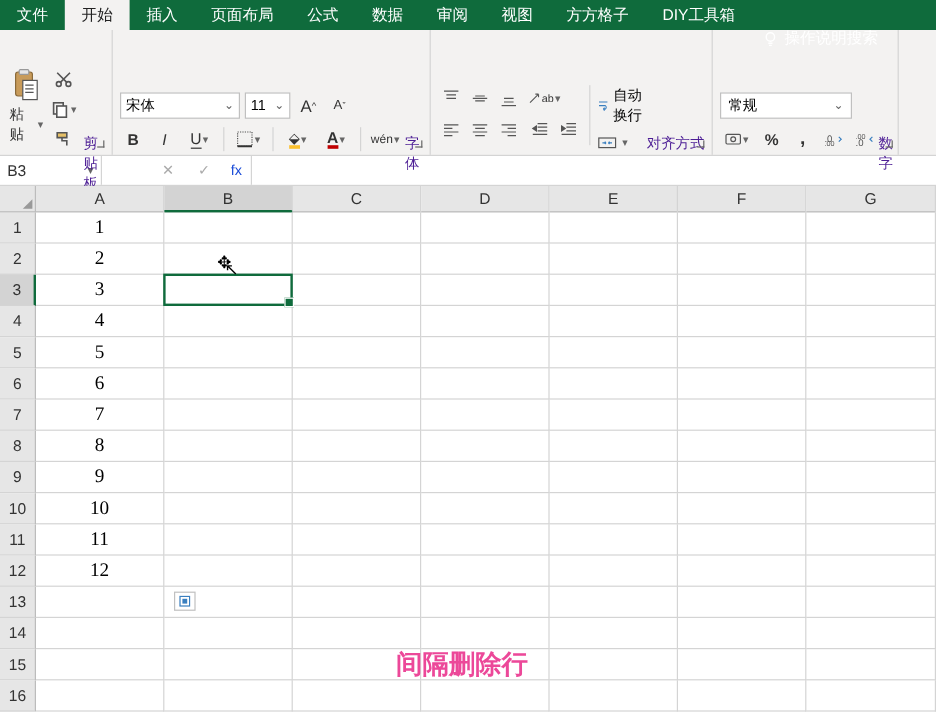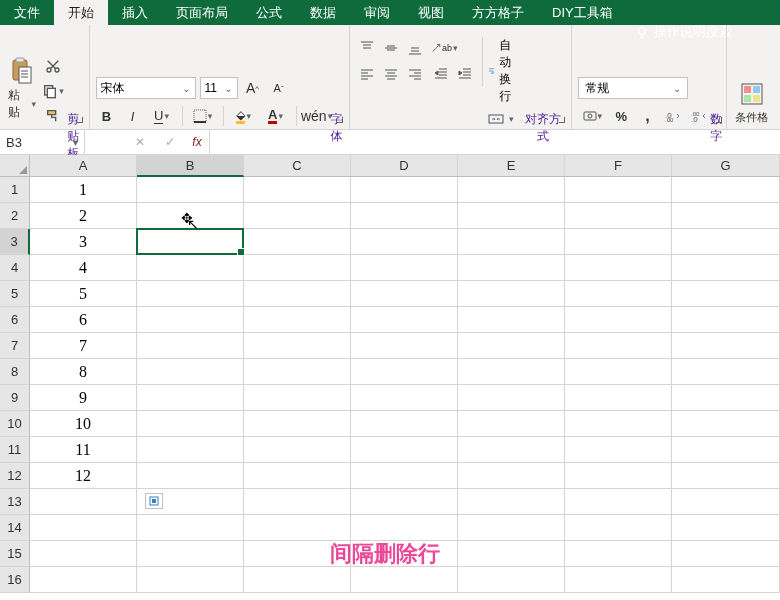--- a/index.html
+++ b/index.html
@@ -39,21 +39,21 @@
 .align-col { display: flex; flex-direction: column; gap: 4px; }
 .align-row { display: flex; gap: 2px; }
 
 .number-top { border: 1px solid #c0c0c0; background: #fff; height: 22px; width: 110px; display: flex; align-items: center; padding: 0 6px; margin-bottom: 6px; }
 .number-top .dd-v { margin-left: auto; font-size: 10px; color: #666; }
 
 .namebox-bar { height: 25px; border-bottom: 1px solid #d4d4d4; display: flex; align-items: stretch; background: #fff; }
 .namebox { width: 85px; border-right: 1px solid #d4d4d4; display: flex; align-items: center; padding: 0 6px; font-size: 13px; color: #333; }
 .namebox .dd-v { margin-left: auto; font-size: 10px; color: #666; }
 .nb-btn { width: 30px; display: flex; align-items: center; justify-content: center; color: #aaa; cursor: pointer; }
-.fx-label { width: 24px; display: flex; align-items: center; justify-content: center; font-style: italic; color: #7f1d1d; }
+.fx-label { width: 24px; display: flex; align-items: center; justify-content: center; color: #1d4ed8; }
 .formula-input { flex: 1; border-left: 1px solid #d4d4d4; padding: 0 6px; display: flex; align-items: center; }
 
 .sheet { display: flex; height: 445px; position: relative; }
 .row-hdrs { width: 30px; display: flex; flex-direction: column; }
 .corner-cell { height: 22px; background: #e6e6e6; border-right: 1px solid #bcbcbc; border-bottom: 1px solid #bcbcbc; position: relative; }
 .corner-cell::after { content: ""; position: absolute; right: 2px; bottom: 2px; border-style: solid; border-width: 0 0 8px 8px; border-color: transparent transparent #999 transparent; }
 .row-hdr { height: 26px; background: #e6e6e6; border-right: 1px solid #bcbcbc; border-bottom: 1px solid #d4d4d4; display: flex; align-items: center; justify-content: center; font-size: 13px; color: #333; }
 .row-hdr.active { background: #d3d3d3; border-right: 2px solid #0f6b3c; }
 
 .grid-area { flex: 1; display: flex; flex-direction: column; }
@@ -191,21 +191,21 @@
         <div class="btn with-dd">
           <span class="color-bar-y" style="font-size:12px">⬙</span>
             <span class="dd">▾</span>
         </div>
         <div class="btn with-dd">
           <span class="color-bar-r" style="font-weight:bold">A</span>
             <span class="dd">▾</span>
         </div>
         <div class="sep"></div>
         <div class="btn with-dd">
-            <span style="font-size:14px">wén</span>
+            <span style="font-size:10px">wén</span>
             <span class="dd">▾</span>
           </div>
       </div>
     </div>
     <div class="group-label"><span>字体</span><div class="corner"></div></div>
   </div>
 
   <div class="group" style="width:235px">
     <div class="group-body" style="width:100%">
       <div class="align-col">
@@ -336,35 +336,20 @@
               <text x="0" y="6" font-size="6" fill="#555">.00</text>
               <text x="0" y="12" font-size="8" fill="#555">.0</text>
               <path d="M14 8l-2-2 2-2" stroke="#3a7fbf" fill="none"></path>
             </svg>
           </div>
       </div>
     </div>
     <div class="group-label"><span>数字</span><div class="corner"></div></div>
   </div>
 
-  <div class="group" style="width:55px;border-right:none">
-    <div class="big-btn">
-      <div class="icn">
-        <svg width="24" height="24" viewBox="0 0 24 24">
-            <rect x="2" y="2" width="20" height="20" fill="none" stroke="#555"></rect>
-            <rect x="4" y="4" width="7" height="7" fill="#f28e8e"></rect>
-            <rect x="13" y="4" width="7" height="7" fill="#8ec9f2"></rect>
-            <rect x="4" y="13" width="7" height="7" fill="#a8e6a8"></rect>
-            <rect x="13" y="13" width="7" height="7" fill="#f2e28e"></rect>
-          </svg>
-      </div>
-      <div class="lbl" style="font-size:11px">条件格</div>
-    </div>
-    <div class="group-label"></div>
-  </div>
 
 </div>
 
 <div class="namebox-bar">
   <div class="namebox">
       <span>B3</span>
       <span class="dd-v">▾</span>
     </div>
   <div style="width:40px"></div>
   <div class="nb-btn">

